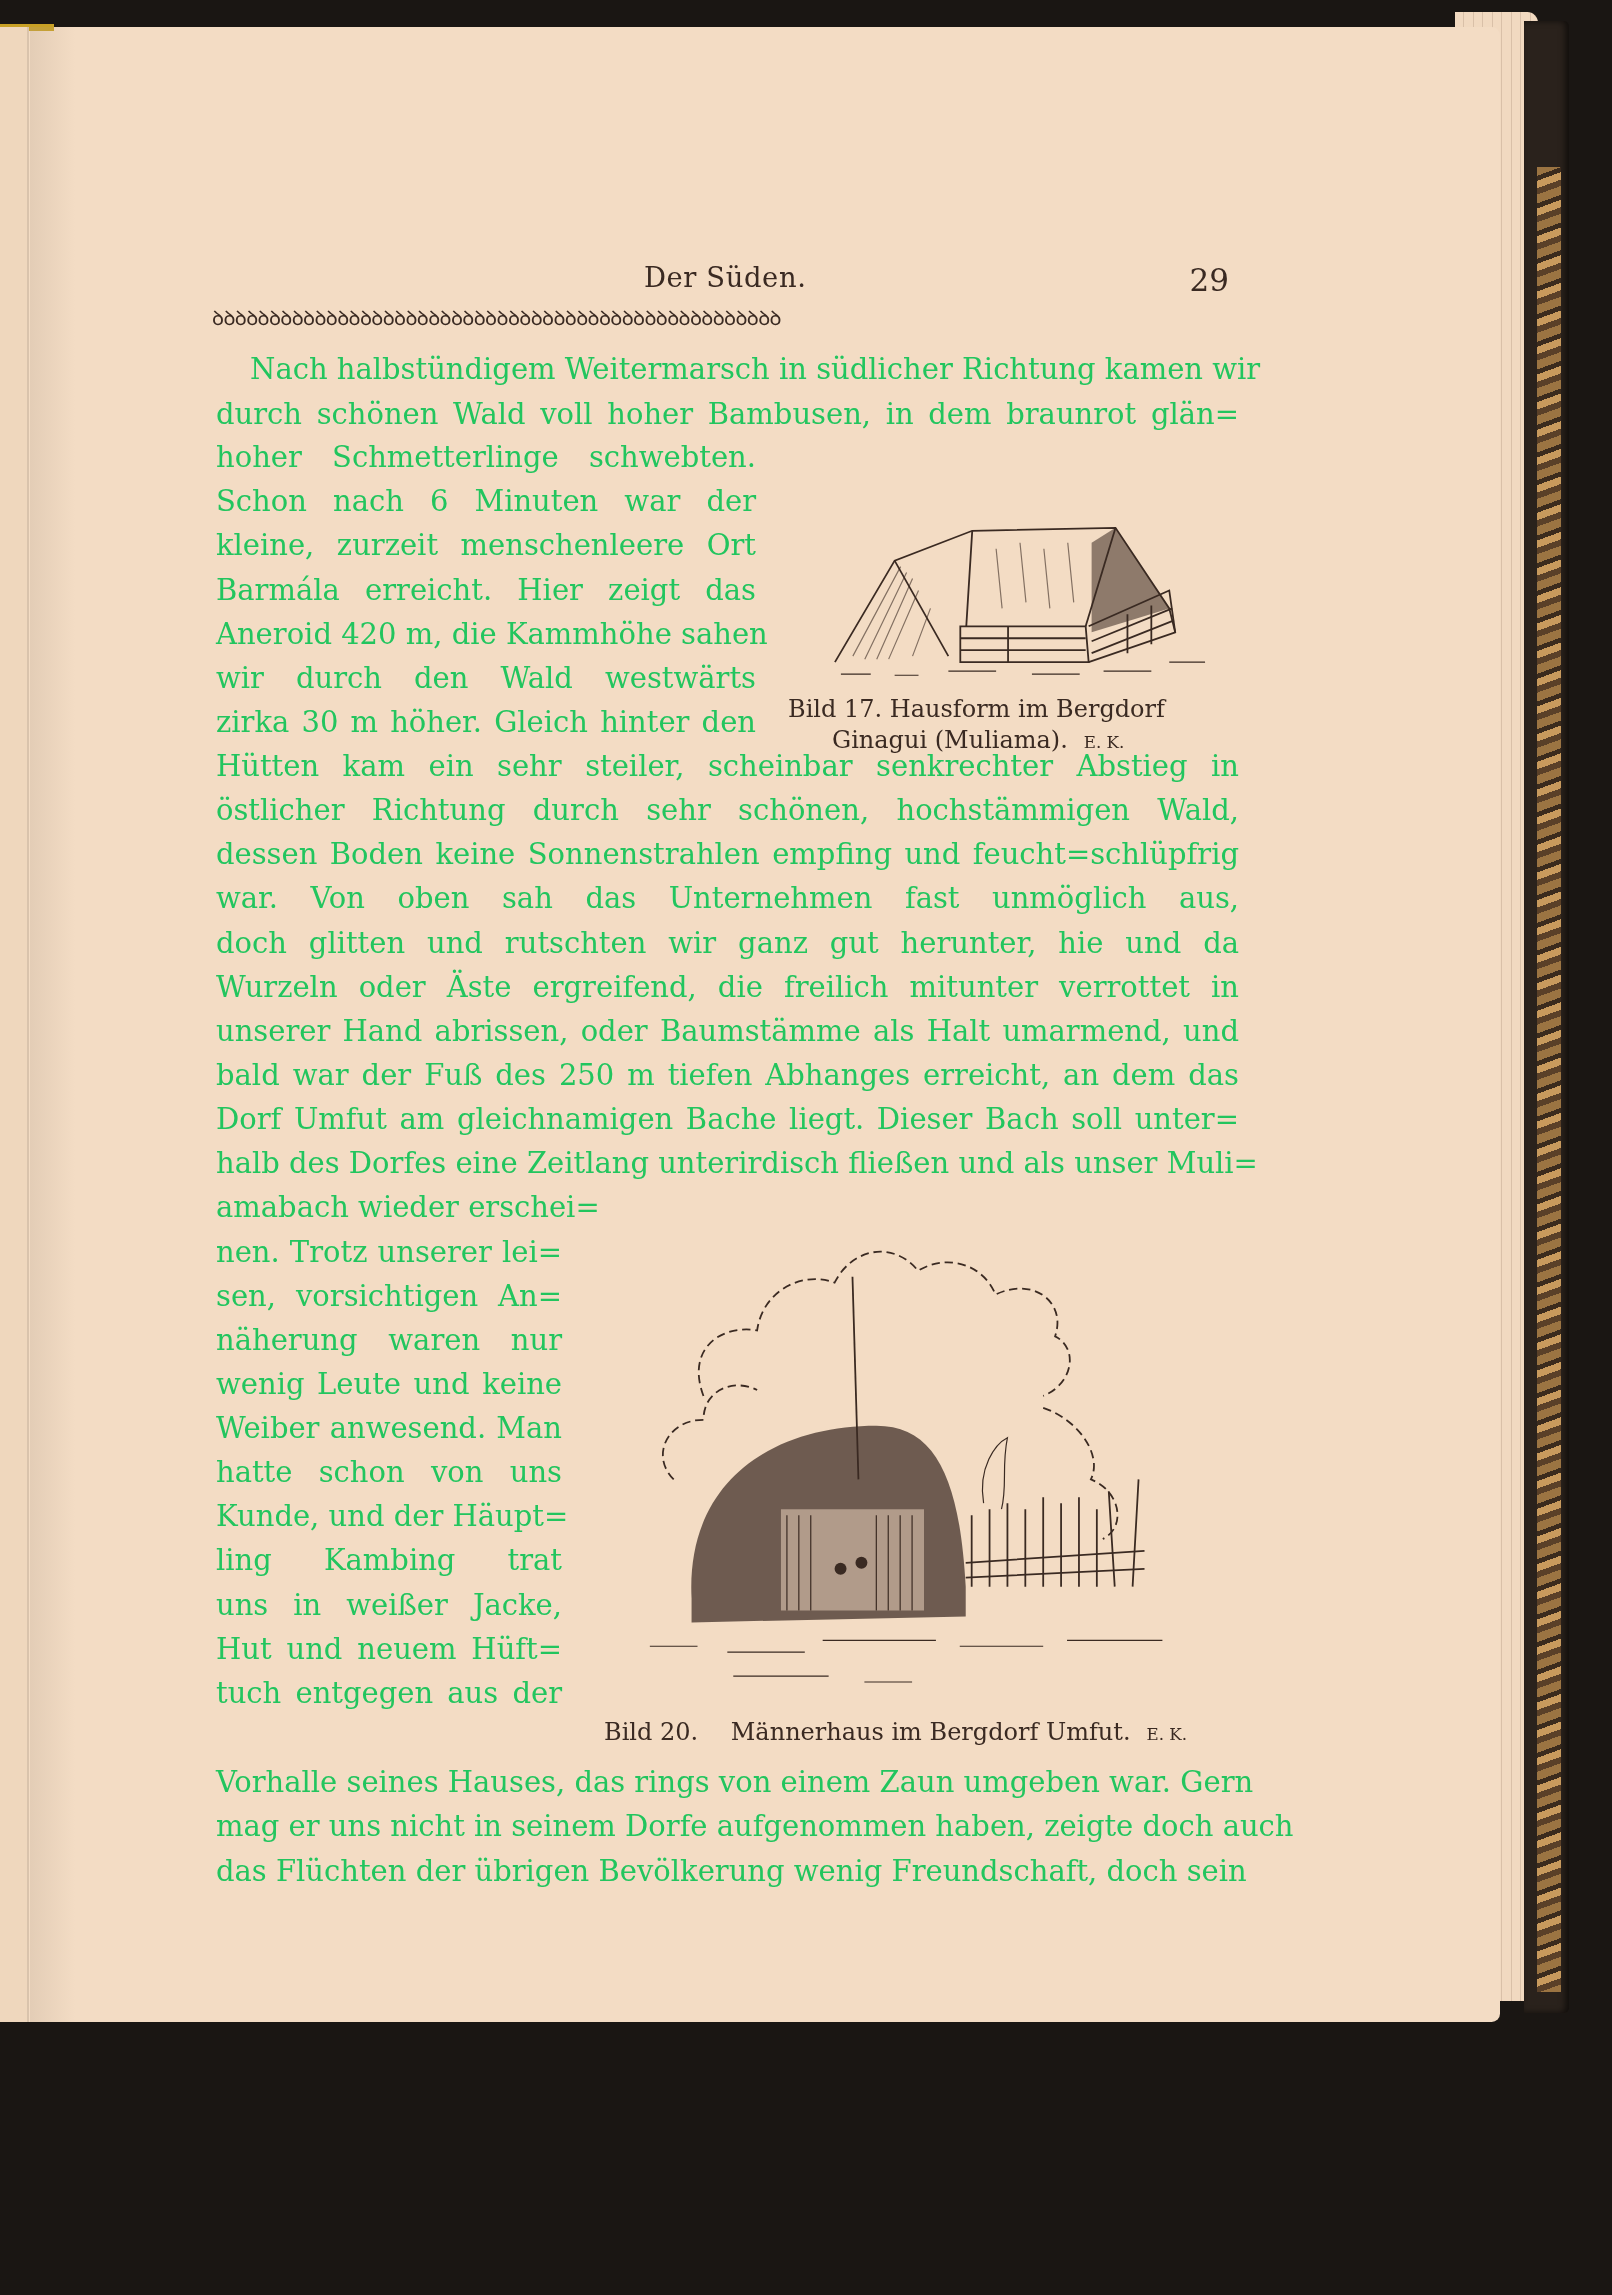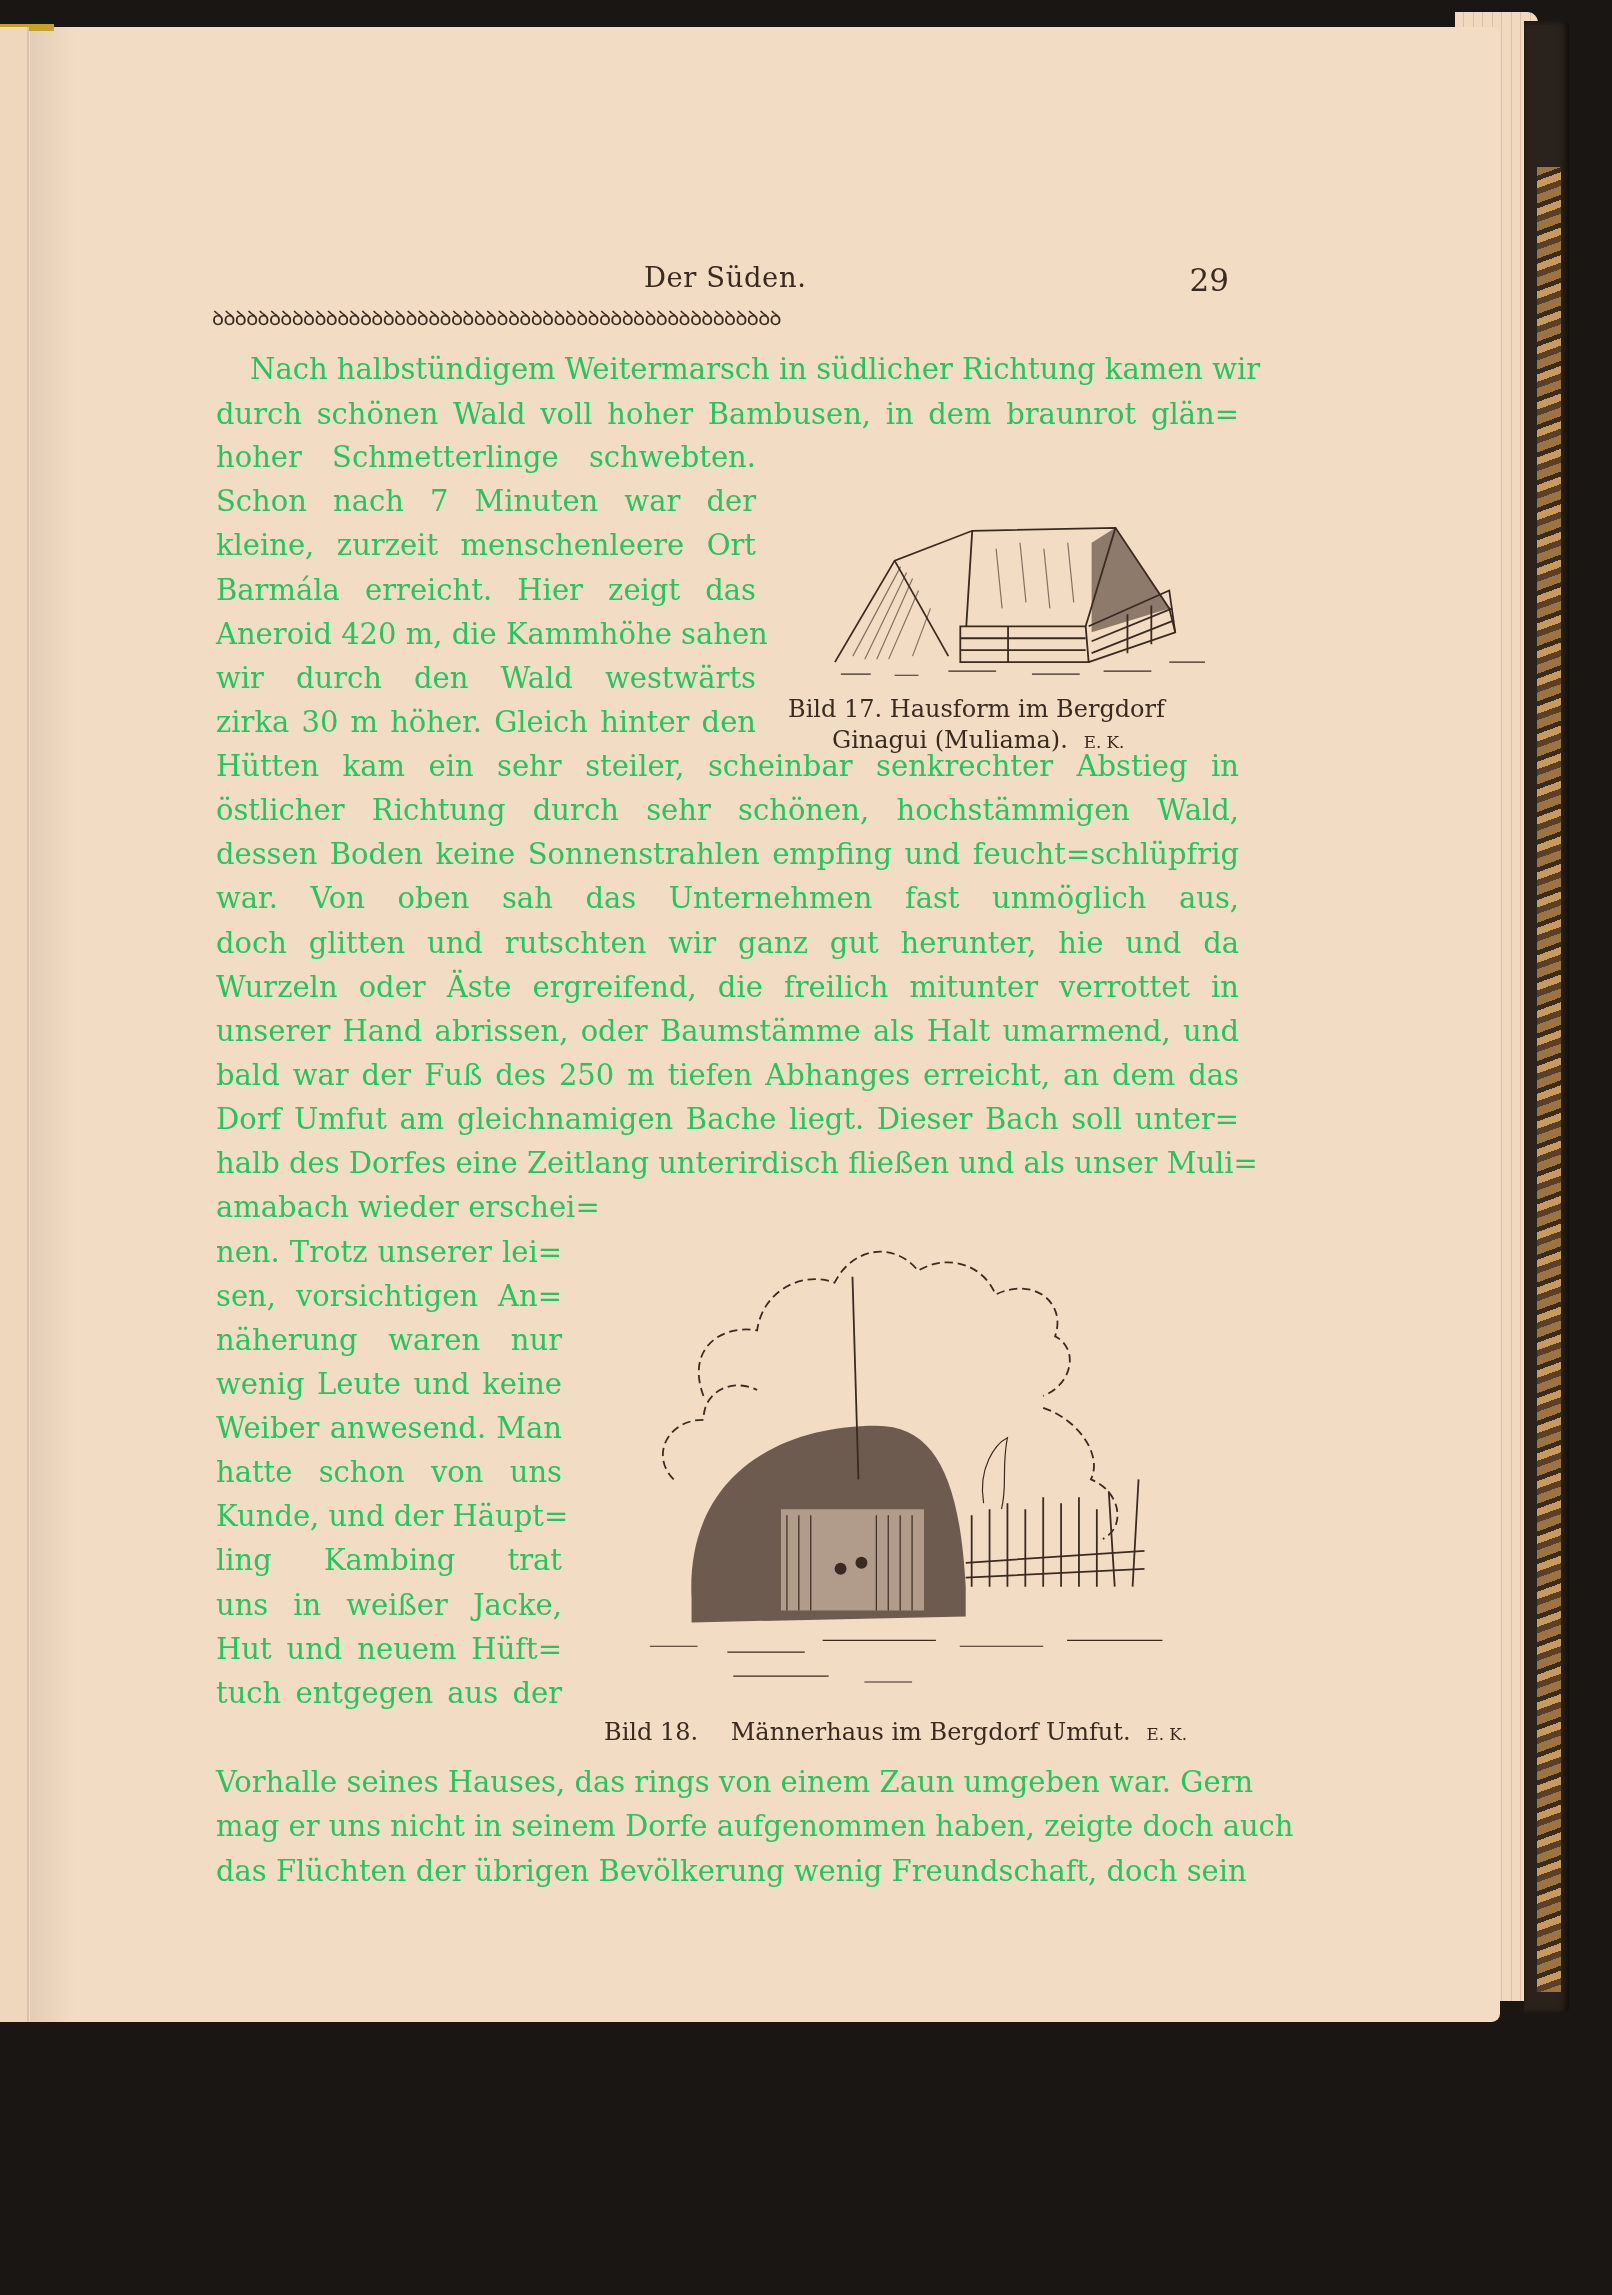--- a/index.html
+++ b/index.html
@@ -85,21 +85,21 @@
 
 <div class="header text">
   <span class="running-title">Der Süden.</span>
   <span class="page-number">29</span>
 </div>
 <div class="ornament-rule">ꝺꝺꝺꝺꝺꝺꝺꝺꝺꝺꝺꝺꝺꝺꝺꝺꝺꝺꝺꝺꝺꝺꝺꝺꝺꝺꝺꝺꝺꝺꝺꝺꝺꝺꝺꝺꝺꝺꝺꝺꝺꝺꝺꝺꝺꝺꝺꝺꝺꝺ</div>
 
 <div class="line indent" style="top:352px">Nach halbstündigem Weitermarsch in südlicher Richtung kamen wir</div>
 <div class="line full" style="top:397px">durch schönen Wald voll hoher Bambusen, in dem braunrot glän=</div>
 <div class="line narrow-top" style="top:440px">hoher Schmetterlinge schwebten.</div>
-<div class="line narrow-top" style="top:484px">Schon nach 7 Minuten war der</div>
+<div class="line narrow-top" style="top:484px">Schon nach 6 Minuten war der</div>
 <div class="line narrow-top" style="top:528px">kleine, zurzeit menschenleere Ort</div>
 <div class="line narrow-top" style="top:573px">Barmála erreicht. Hier zeigt das</div>
 <div class="line narrow-top" style="top:617px">Aneroid 420 m, die Kammhöhe sahen</div>
 <div class="line narrow-top" style="top:661px">wir durch den Wald westwärts</div>
 <div class="line narrow-top" style="top:705px">zirka 30 m höher. Gleich hinter den</div>
 <div class="line full" style="top:749px">Hütten kam ein sehr steiler, scheinbar senkrechter Abstieg in</div>
 <div class="line full" style="top:793px">östlicher Richtung durch sehr schönen, hochstämmigen Wald,</div>
 <div class="line full" style="top:837px">dessen Boden keine Sonnenstrahlen empfing und feucht=schlüpfrig</div>
 <div class="line full" style="top:881px">war. Von oben sah das Unternehmen fast unmöglich aus,</div>
 <div class="line full" style="top:926px">doch glitten und rutschten wir ganz gut herunter, hie und da</div>
@@ -170,17 +170,17 @@
   <g stroke="#3a2a22" stroke-width="3">
     <path d="M580 600 L580 480 M610 600 L610 470 M640 600 L640 460 M670 600 L670 470 M700 600 L700 450 M730 600 L730 460 M760 600 L760 450 M790 600 L790 470 M820 600 L810 440 M850 600 L860 420"></path>
     <path d="M570 560 L870 540 M570 585 L870 570"></path>
   </g>
   <path d="M600 460 C590 400 620 360 640 350 C630 400 640 430 630 470" stroke="#3a2a22" stroke-width="2" fill="none"></path>
   <g stroke="#3a2a22" stroke-width="2">
     <path d="M40 700 L120 700 M170 710 L300 710 M330 690 L520 690 M560 700 L700 700 M740 690 L900 690 M180 750 L340 750 M400 760 L480 760"></path>
   </g>
 </svg>
 <div class="caption" style="left:604px; top:1718px">
-  <span>Bild 18.</span>
+  <span>Bild 20.</span>
   <span style="margin-left:25px">Männerhaus im Bergdorf Umfut.</span>
   <span class="ek">E. K.</span>
 </div>
 
 
 </body></html>

